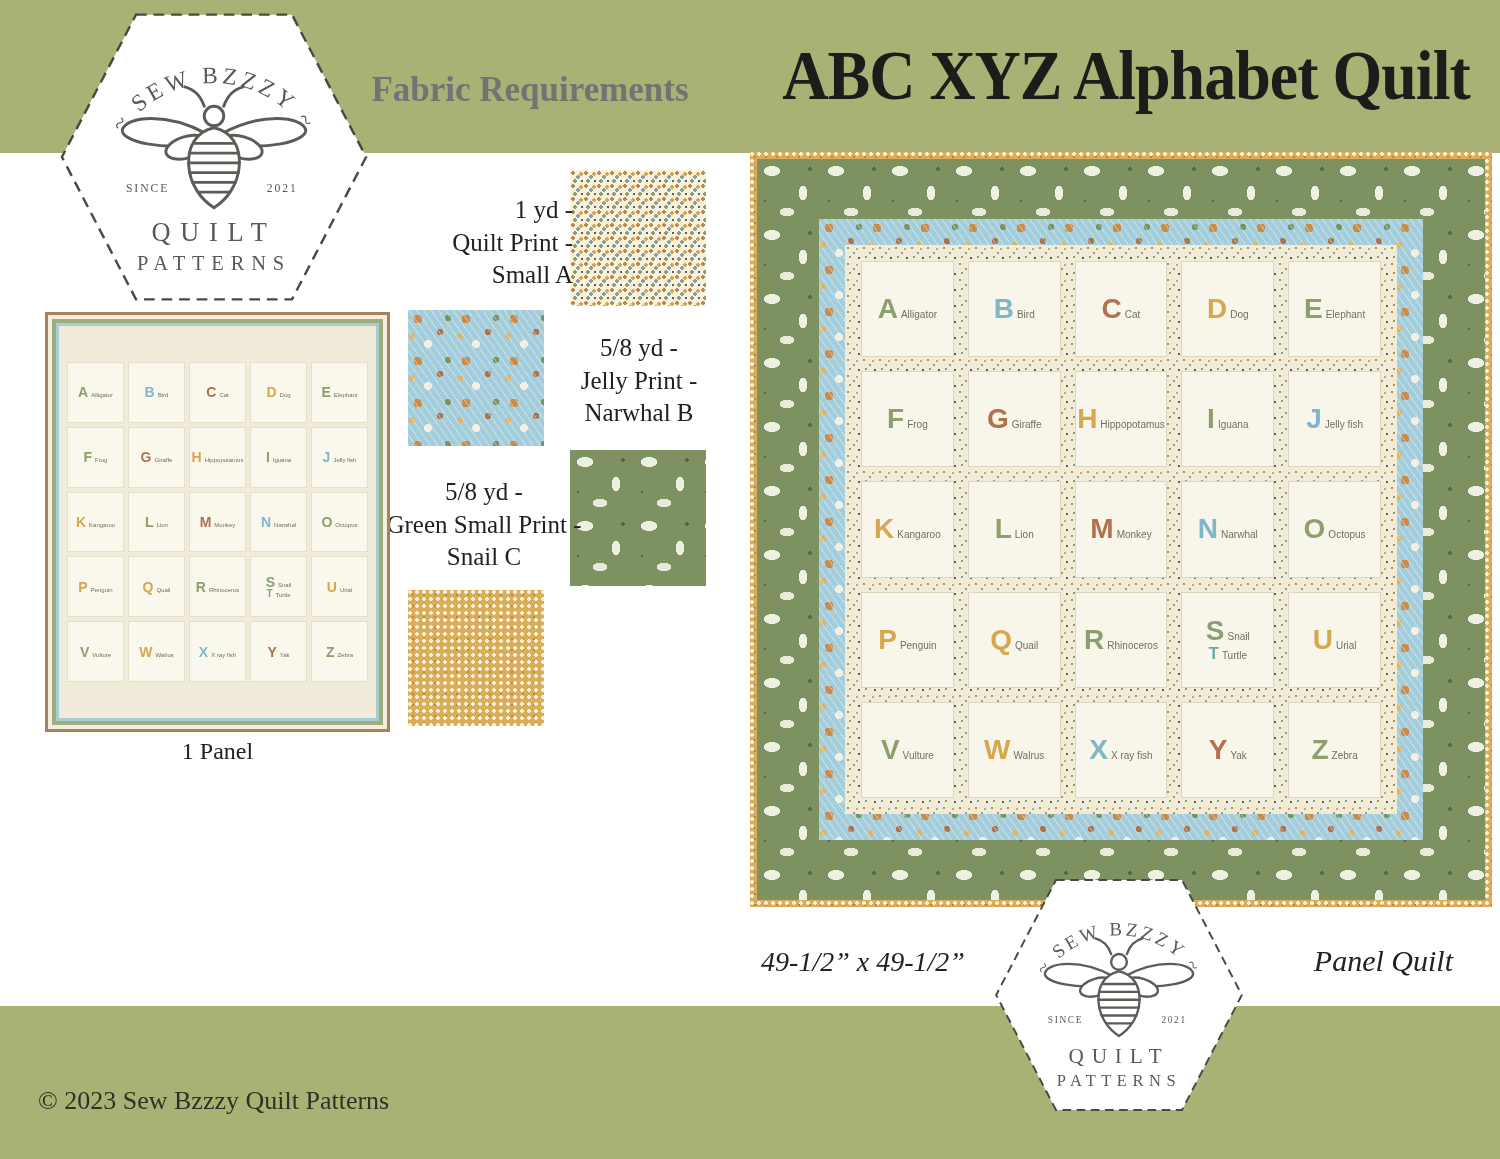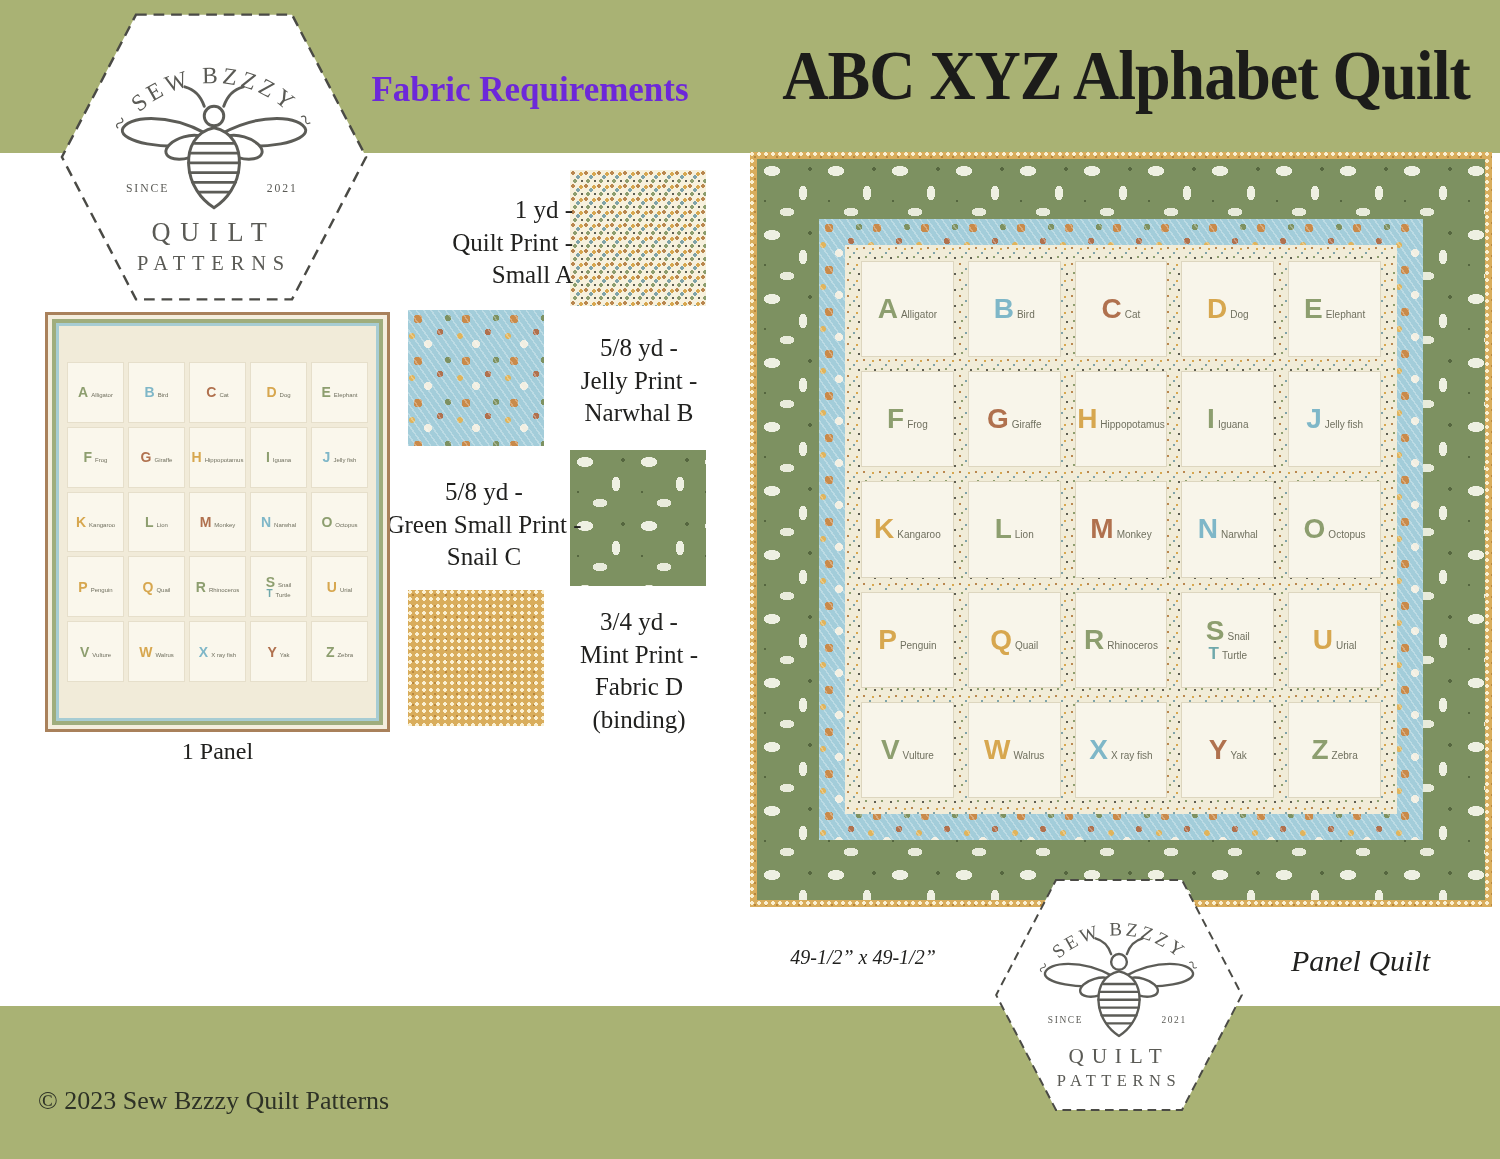--- a/index.html
+++ b/index.html
@@ -9,21 +9,21 @@
   
   .band{position:absolute;left:0;width:1500px;height:153px;background:#a9b274;z-index:0;}
   #band-top{top:0;}
   #band-bottom{top:1006px;}
 
   
   #main-title{position:absolute;left:758px;top:36px;width:736px;text-align:center;
       font-size:64px;font-weight:700;letter-spacing:-1px;color:#1c1c1a;z-index:2;
       transform:scale(1,1.08);transform-origin:center top;}
   #fabric-heading{position:absolute;left:352px;top:70px;width:356px;text-align:center;
-      font-size:35px;font-weight:700;color:#6d28d9;z-index:2;}
+      font-size:35px;font-weight:700;color:#737373;z-index:2;}
 
   
   .logo{position:absolute;z-index:5;}
   #logo-top{left:58px;top:10px;width:312px;height:294px;}
   #logo-bottom{left:993px;top:876px;width:252px;height:238px;}
   .logo svg{width:100%;height:100%;display:block;}
 
   
   .swatch{position:absolute;width:136px;height:136px;z-index:2;}
   #swatch-a{left:570px;top:170px;}
@@ -110,22 +110,22 @@
   .bq-field{height:100%;box-sizing:border-box;display:grid;
       grid-template-columns:repeat(5,1fr);grid-template-rows:repeat(5,1fr);
       gap:14px;padding:16px;}
   .bq-field .block{background:#f8f5ea;border:1px solid #ddd6bf;}
   .bq-field .b-letter{font-size:28px;}
   .bq-field .b-word{font-size:10px;}
   .bq-field .b-line2 .b-letter{font-size:17px;}
 
   
   #quilt-dimensions{position:absolute;left:748px;top:946px;width:230px;text-align:center;
-      font-size:20px;font-style:italic;z-index:2;}
-  #quilt-type{position:absolute;left:1268px;top:944px;width:185px;text-align:center;
+      font-size:28px;font-style:italic;z-index:2;}
+  #quilt-type{position:absolute;left:1268px;top:944px;width:185px;text-align:right;
       font-size:30px;font-style:italic;z-index:6;}
   #copyright{position:absolute;left:38px;top:1086px;font-size:26px;color:#2e3226;z-index:2;}
 
   
   #barcode{position:absolute;left:585px;top:1018px;width:122px;z-index:2;text-align:center;}
   .bc-bars{position:relative;height:52px;background:
      repeating-linear-gradient(90deg,#15150f 0 2px,transparent 2px 5px,#15150f 5px 9px,
         transparent 9px 11px,#15150f 11px 12px,transparent 12px 16px,#15150f 16px 19px,
         transparent 19px 21px);}
   .bc-gap{position:absolute;left:44px;top:0;width:9px;height:100%;background:#a9b274;}
@@ -191,26 +191,20 @@
   </div>
 
   <div class="swatch green-print" id="swatch-c"></div>
   <div class="flabel" id="flabel-c">
     <div>5/8 yd -</div>
     <div>Green Small Print -</div>
     <div>Snail C</div>
   </div>
 
   <div class="swatch gold-print" id="swatch-d"></div>
-  <div class="flabel" id="flabel-d">
-    <div>3/4 yd -</div>
-    <div>Mint Print -</div>
-    <div>Fabric D</div>
-    <div>(binding)</div>
-  </div>
 
   <div id="mini-quilt">
     <div class="mq-cream">
         <div class="mq-green">
     <div class="mq-blue">
             <div class="mq-inner">
       <div class="alpha-row">
 
       <span class="a-letter" style="--c: #8d9e6f;"></span>
                 <span class="a-letter" style="--c: #7fb7c8;"></span>

